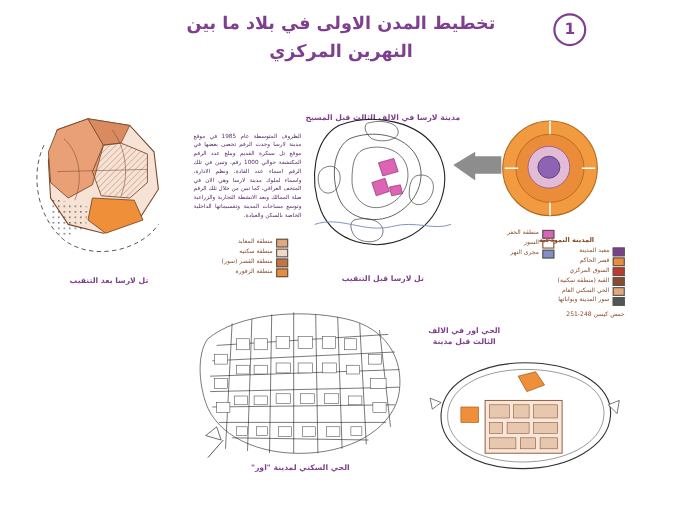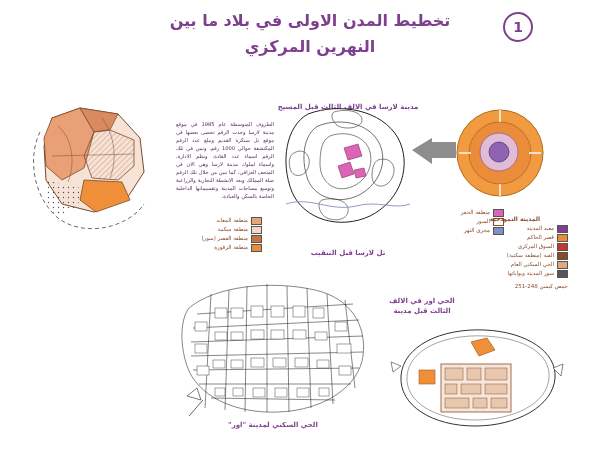--- a/index.html
+++ b/index.html
@@ -106,20 +106,21 @@
       <path d="M24 84 L58 92 L56 112 L34 120 L22 104 Z" fill="url(#dots)" stroke="none" opacity="0.85"></path>
 
       <path d="M18 36 C6 60, 10 100, 36 122 C62 142, 106 132, 122 108" fill="none" stroke="#444" stroke-width="0.8" stroke-dasharray="4 3"></path>
 
       <path d="M36 30 C50 42, 54 66, 46 86" fill="none" stroke="#7a4a2a" stroke-width="0.5"></path>
       <path d="M80 22 C92 38, 96 62, 88 82" fill="none" stroke="#7a4a2a" stroke-width="0.5"></path>
       <path d="M30 60 L112 58" fill="none" stroke="#7a4a2a" stroke-width="0.5"></path>
     </svg>
   </div>
 
+  <div class="cap" style="left:34px;top:250px;width:130px;">تل لارسا بعد التنقيب</div>
 
   <div class="legend" style="left:150px;top:216px;width:112px;">
     <div class="row">
       <span class="sw" style="background:#e2a77c"></span>
       <span class="lb">منطقة المعابد</span>
     </div>
     <div class="row">
       <span class="sw" style="background:#f2d9c6"></span>
       <span class="lb">منطقة سكنية</span>
     </div>

